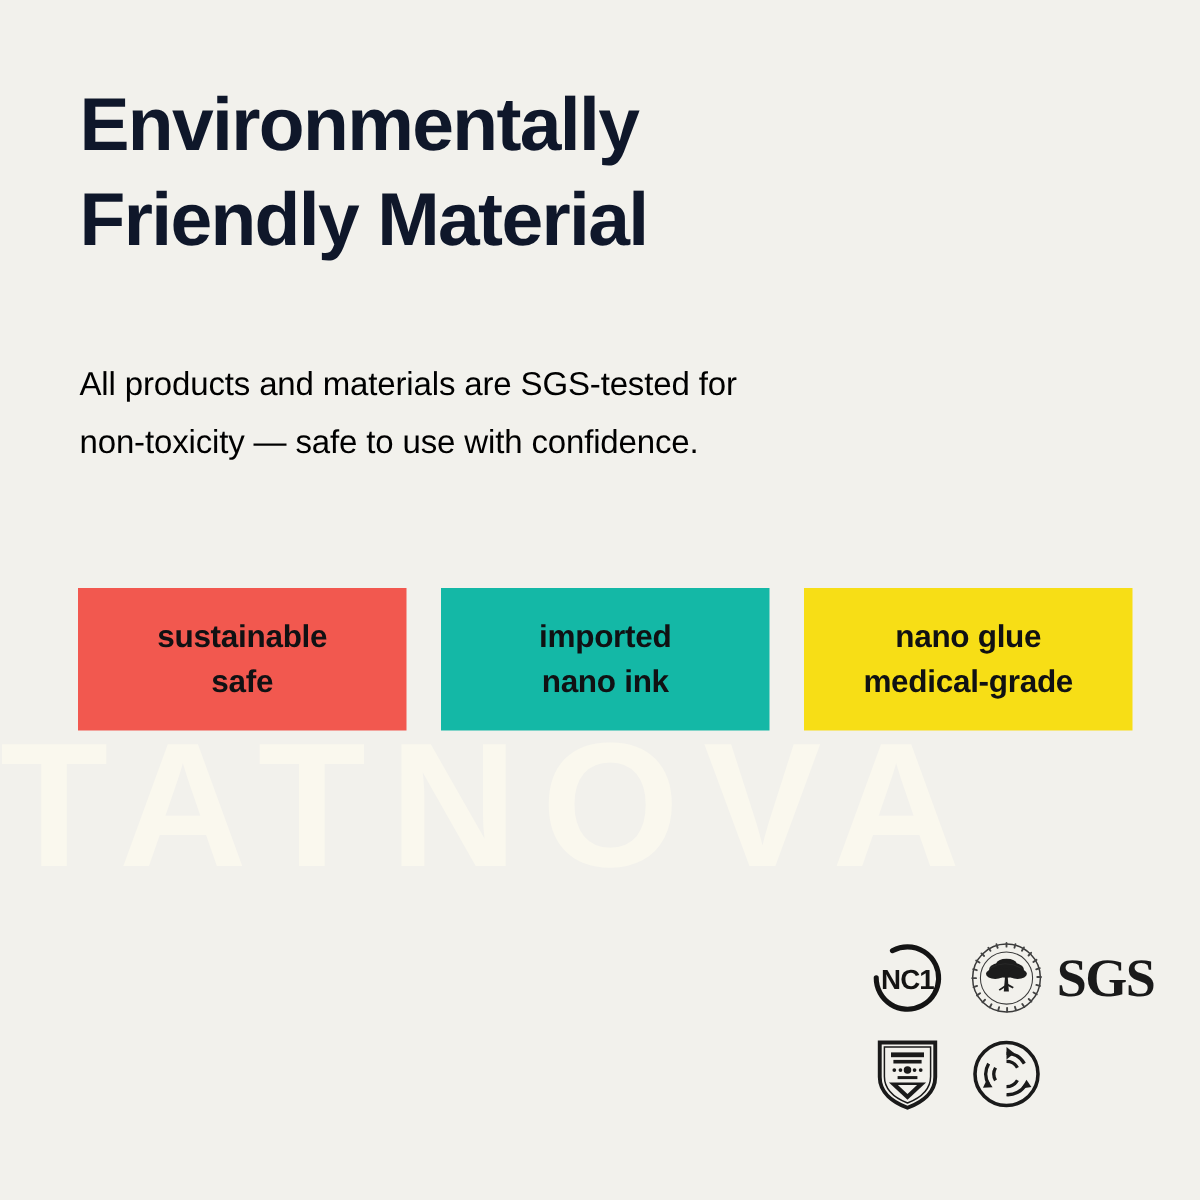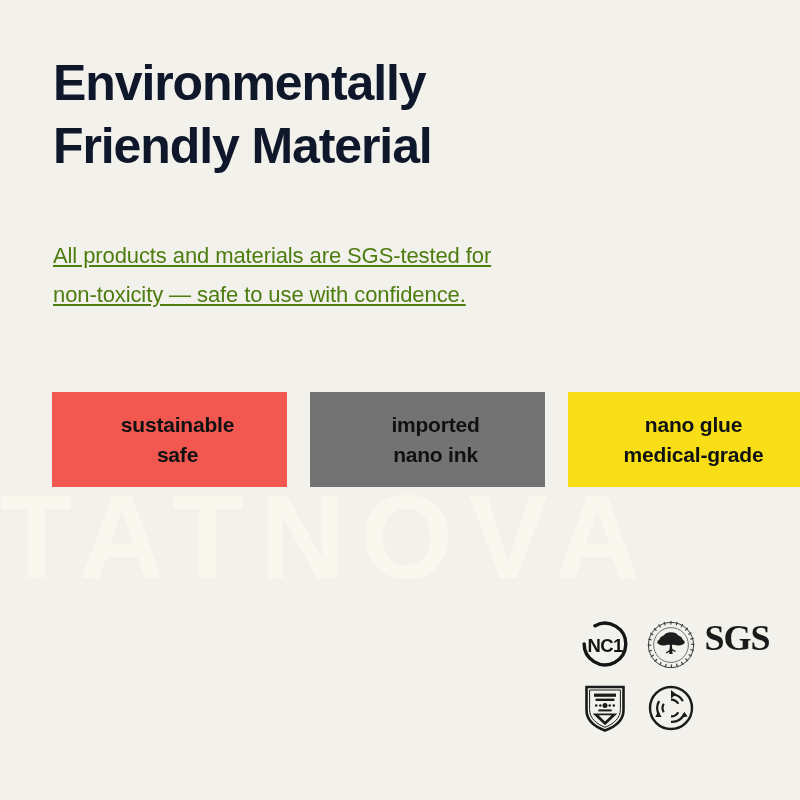--- a/index.html
+++ b/index.html
@@ -88,21 +88,20 @@
     flex-direction: column;
     align-items: center;
     justify-content: center;
     font-family: "Liberation Sans", sans-serif;
     font-weight: 700;
     font-size: 21px;
     line-height: 1.42;
     color: #101113;
     text-align: center;
     letter-spacing: -0.2px;
-    padding-left: 16px;
   }
   .badge .bl { display: block; }
 
   
   .cert-grid {
     position: absolute;
     left: 572px;
     top: 620px;
     width: 200px;
     display: grid;
@@ -111,20 +110,21 @@
     align-items: center;
     justify-items: center;
     z-index: 2;
   }
   .cert-cell {
     width: 66px;
     height: 64px;
     display: flex;
     flex-direction: column;
     align-items: center;
+    justify-content: center;
   }
   .cert-cell svg { display: block; }
   .sgs-text {
     font-family: "Liberation Serif", serif;
     font-weight: 700;
     font-size: 36px;
     line-height: 1;
     color: #1A1A1A;
     letter-spacing: -1px;
   }
@@ -142,33 +142,33 @@
 
 <div class="page" style="background: rgb(242, 241, 236);">
 
   <div class="watermark" style="color: rgb(250, 248, 238);">TATNOVA</div>
 
   <div class="headline" style="color: #0f172a;">
     <span class="hl-line">Environmentally</span>
     <span class="hl-line">Friendly Material</span>
   </div>
 
-  <div class="subcopy" style="color: #4d7c0f; text-decoration: underline;">
+  <div class="subcopy" style="color: #000000;">
     <span class="sc-line">All products and materials are SGS-tested for</span>
     <span class="sc-line">non-toxicity — safe to use with confidence.</span>
   </div>
 
   <div class="badge-row">
 
     <div class="badge" id="badge-0" style="background: rgb(242, 88, 79); color: rgb(16, 17, 19);">
       <span class="bl">sustainable</span>
       <span class="bl">safe</span>
     </div>
 
-    <div class="badge" id="badge-1" style="background: #737373; color: rgb(16, 17, 19);">
+    <div class="badge" id="badge-1" style="background: #14b8a6; color: rgb(16, 17, 19);">
       <span class="bl">imported</span>
       <span class="bl">nano ink</span>
     </div>
 
     <div class="badge" id="badge-2" style="background: rgb(247, 222, 22); color: rgb(16, 17, 19);">
       <span class="bl">nano glue</span>
       <span class="bl">medical-grade</span>
     </div>
 
   </div>

